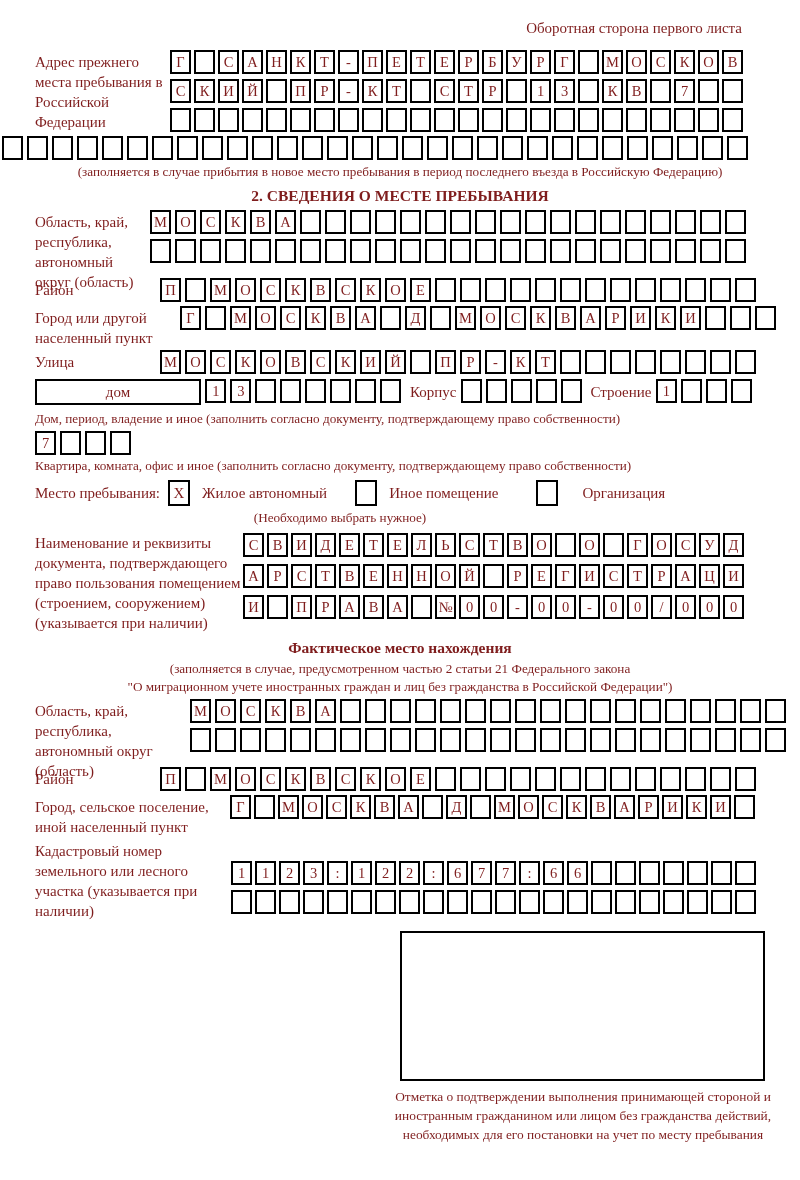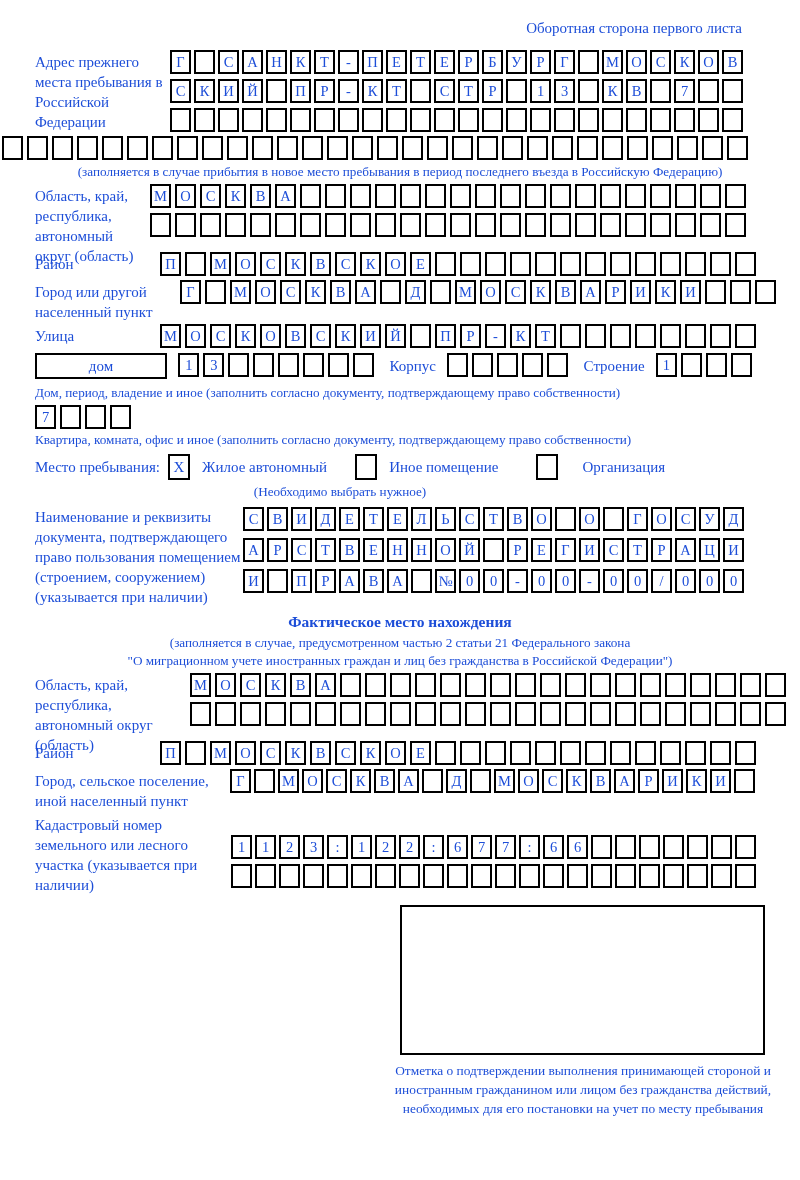--- a/index.html
+++ b/index.html
@@ -1,18 +1,18 @@
 <!DOCTYPE html>
 <html><head>
 <meta charset="utf-8">
 <style>
   html,body{margin:0;padding:0;background:#fff;}
   .page{
     width:800px;height:1180px;box-sizing:border-box;position:relative;
-    background:#fff;color:#1d4ed8;overflow:hidden;
+    background:#fff;color:#7f1d1d;overflow:hidden;
     font-family:"Liberation Serif","DejaVu Serif",serif;font-size:15px;
   }
   .header{ text-align:right;padding:18px 58px 0 0;font-size:15px;line-height:20px;}
   .frow{display:flex;align-items:flex-start;margin:0 44px 0 35px;}
   .flabel{flex:1 1 auto;font-size:15px;line-height:20px;padding-top:2px;}
   .fgrids{flex:0 0 auto;}
   .grid{font-size:0;line-height:0;white-space:nowrap;margin-bottom:5px;}
   .grid:last-child{margin-bottom:0;}
   .cell{
     display:inline-block;box-sizing:border-box;width:21px;height:24px;
@@ -56,20 +56,21 @@
     <div class="flabel labelw135">Адрес прежнего места пребывания в Российской Федерации</div>
     <div class="fgrids">
       <div class="grid g24 w573"><span class="cell">Г</span><span class="cell"></span><span class="cell">С</span><span class="cell">А</span><span class="cell">Н</span><span class="cell">К</span><span class="cell">Т</span><span class="cell">-</span><span class="cell">П</span><span class="cell">Е</span><span class="cell">Т</span><span class="cell">Е</span><span class="cell">Р</span><span class="cell">Б</span><span class="cell">У</span><span class="cell">Р</span><span class="cell">Г</span><span class="cell"></span><span class="cell">М</span><span class="cell">О</span><span class="cell">С</span><span class="cell">К</span><span class="cell">О</span><span class="cell">В</span></div>
       <div class="grid g24 w573"><span class="cell">С</span><span class="cell">К</span><span class="cell">И</span><span class="cell">Й</span><span class="cell"></span><span class="cell">П</span><span class="cell">Р</span><span class="cell">-</span><span class="cell">К</span><span class="cell">Т</span><span class="cell"></span><span class="cell">С</span><span class="cell">Т</span><span class="cell">Р</span><span class="cell"></span><span class="cell">1</span><span class="cell">3</span><span class="cell"></span><span class="cell">К</span><span class="cell">В</span><span class="cell"></span><span class="cell">7</span><span class="cell"></span><span class="cell"></span></div>
       <div class="grid g24 w573"><span class="cell"></span><span class="cell"></span><span class="cell"></span><span class="cell"></span><span class="cell"></span><span class="cell"></span><span class="cell"></span><span class="cell"></span><span class="cell"></span><span class="cell"></span><span class="cell"></span><span class="cell"></span><span class="cell"></span><span class="cell"></span><span class="cell"></span><span class="cell"></span><span class="cell"></span><span class="cell"></span><span class="cell"></span><span class="cell"></span><span class="cell"></span><span class="cell"></span><span class="cell"></span><span class="cell"></span></div>
     </div>
   </div>
   <div class="grid g25 fullrow"><span class="cell"></span><span class="cell"></span><span class="cell"></span><span class="cell"></span><span class="cell"></span><span class="cell"></span><span class="cell"></span><span class="cell"></span><span class="cell"></span><span class="cell"></span><span class="cell"></span><span class="cell"></span><span class="cell"></span><span class="cell"></span><span class="cell"></span><span class="cell"></span><span class="cell"></span><span class="cell"></span><span class="cell"></span><span class="cell"></span><span class="cell"></span><span class="cell"></span><span class="cell"></span><span class="cell"></span><span class="cell"></span><span class="cell"></span><span class="cell"></span><span class="cell"></span><span class="cell"></span><span class="cell"></span></div>
   <div class="note">(заполняется в случае прибытия в новое место пребывания в период последнего въезда в Российскую Федерацию)</div>
 
+  <div class="sec-title">2. СВЕДЕНИЯ О МЕСТЕ ПРЕБЫВАНИЯ</div>
 
   <div class="frow mt4">
     <div class="flabel labelw115">Область, край, республика, автономный округ (область)</div>
     <div class="fgrids">
       <div class="grid g25 w596"><span class="cell">М</span><span class="cell">О</span><span class="cell">С</span><span class="cell">К</span><span class="cell">В</span><span class="cell">А</span><span class="cell"></span><span class="cell"></span><span class="cell"></span><span class="cell"></span><span class="cell"></span><span class="cell"></span><span class="cell"></span><span class="cell"></span><span class="cell"></span><span class="cell"></span><span class="cell"></span><span class="cell"></span><span class="cell"></span><span class="cell"></span><span class="cell"></span><span class="cell"></span><span class="cell"></span><span class="cell"></span></div>
       <div class="grid g25 w596"><span class="cell"></span><span class="cell"></span><span class="cell"></span><span class="cell"></span><span class="cell"></span><span class="cell"></span><span class="cell"></span><span class="cell"></span><span class="cell"></span><span class="cell"></span><span class="cell"></span><span class="cell"></span><span class="cell"></span><span class="cell"></span><span class="cell"></span><span class="cell"></span><span class="cell"></span><span class="cell"></span><span class="cell"></span><span class="cell"></span><span class="cell"></span><span class="cell"></span><span class="cell"></span><span class="cell"></span></div>
     </div>
   </div>
 
   <div class="frow pullup">
@@ -87,21 +88,21 @@
   </div>
 
   <div class="frow mt2">
     <div class="flabel">Улица</div>
     <div class="fgrids">
       <div class="grid g25 w596"><span class="cell">М</span><span class="cell">О</span><span class="cell">С</span><span class="cell">К</span><span class="cell">О</span><span class="cell">В</span><span class="cell">С</span><span class="cell">К</span><span class="cell">И</span><span class="cell">Й</span><span class="cell"></span><span class="cell">П</span><span class="cell">Р</span><span class="cell">-</span><span class="cell">К</span><span class="cell">Т</span><span class="cell"></span><span class="cell"></span><span class="cell"></span><span class="cell"></span><span class="cell"></span><span class="cell"></span><span class="cell"></span><span class="cell"></span></div>
     </div>
   </div>
 
   <div class="houserow">
-    <div class="widebox" style="width:132px">дом</div>
+    <div class="widebox" style="width:166px">дом</div>
     <div class="grid g25"><span class="cell">1</span><span class="cell">3</span><span class="cell"></span><span class="cell"></span><span class="cell"></span><span class="cell"></span><span class="cell"></span><span class="cell"></span></div>
     <div class="inline-lbl">Корпус</div>
     <div class="grid g25"><span class="cell"></span><span class="cell"></span><span class="cell"></span><span class="cell"></span><span class="cell"></span></div>
     <div class="inline-lbl">Строение</div>
     <div class="grid g25"><span class="cell">1</span><span class="cell"></span><span class="cell"></span><span class="cell"></span></div>
   </div>
   <div class="caption">Дом, период, владение и иное (заполнить согласно документу, подтверждающему право собственности)</div>
 
   <div class="aptrow">
     <div class="grid g25"><span class="cell">7</span><span class="cell"></span><span class="cell"></span><span class="cell"></span></div>

